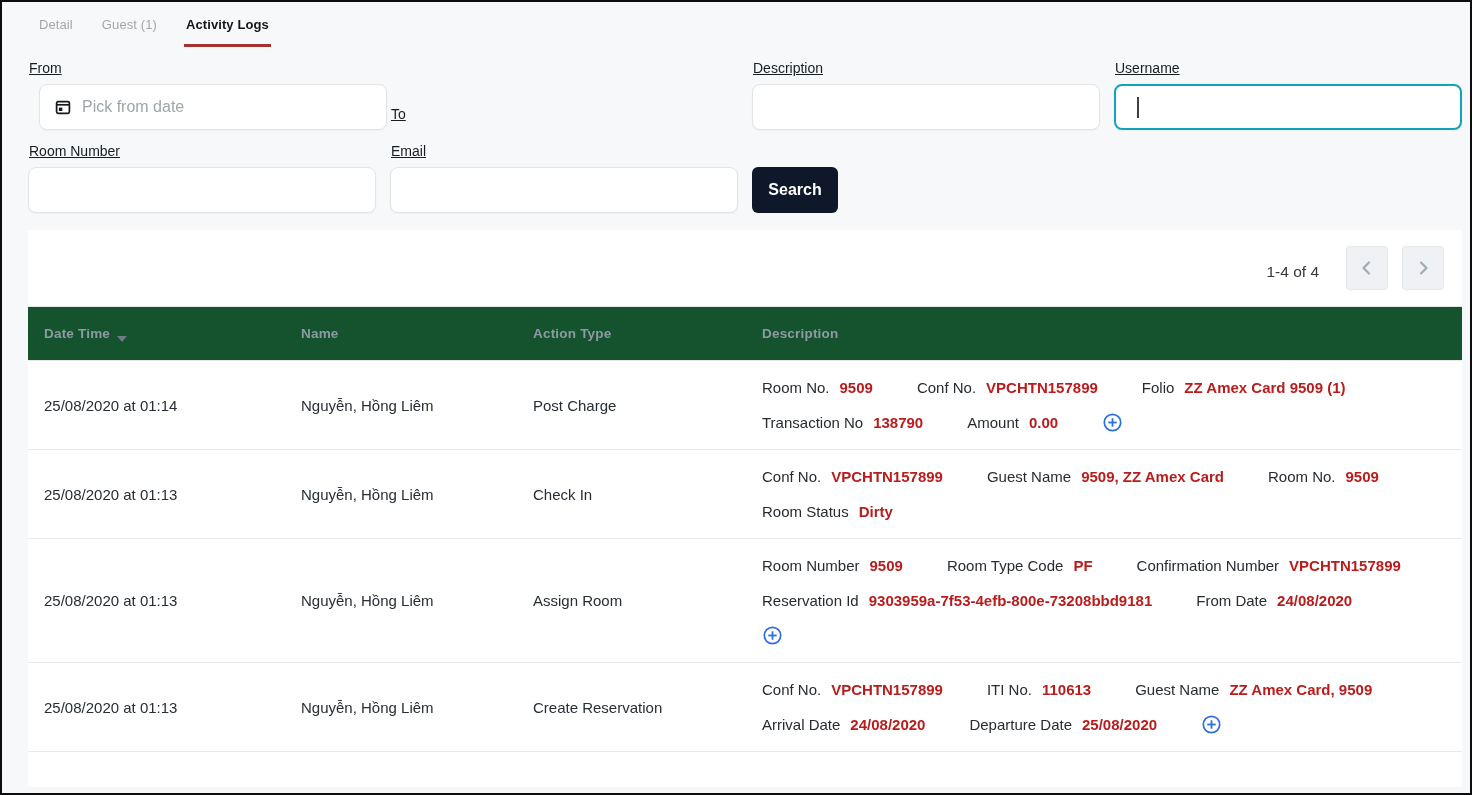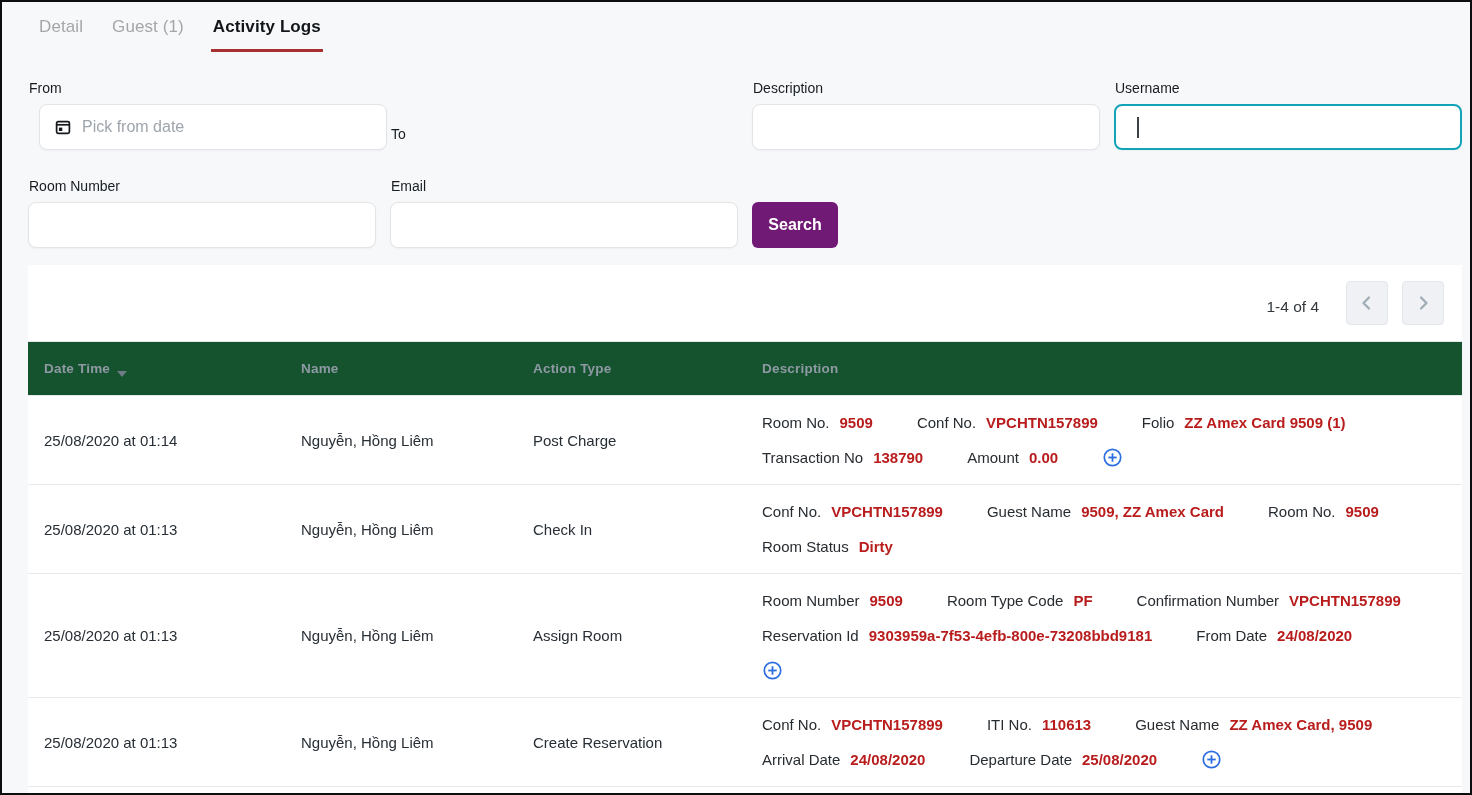--- a/index.html
+++ b/index.html
@@ -13,46 +13,46 @@
     border:2px solid #0d0d0d;
     background:#f7f8fa;
     overflow:hidden;
     position:relative;
   }
   .pad { padding-left:26px; padding-right:8px; }
 
   
   .tabbar { display:flex; gap:25px; padding:11px 0 0 35px; }
   .tab {
-    font-size:17px; color:#a5a6a9; padding:4px 2px 12px 2px;
+    font-size:13px; color:#a5a6a9; padding:4px 2px 12px 2px;
     cursor:pointer; border-bottom:3px solid transparent; letter-spacing:.1px;
   }
   .tab.active { color:#121619; font-weight:700; border-bottom-color:#a73131; }
 
   
   .frow { display:flex; gap:14px; align-items:flex-end; }
   .field { flex:1; min-width:0; }
-  .field label { display:block; font-size:14px; color:#171c21; margin:28px 0 8px 1px; font-weight:400; }
+  .field label { display:block; font-size:14px; color:#171c21; margin:13px 0 8px 1px; font-weight:400;text-decoration:underline; }
   .inputbox {
     height:46px; width:100%; background:#fff;
     border:1px solid #e3e4e6; border-radius:8px;
     box-shadow:0 1px 2px rgba(20,30,40,.04);
     display:flex; align-items:center; gap:11px; padding:0 15px;
     font-size:16px; color:#9ea5ac; cursor:text;
   }
   .inputbox.picker { cursor:pointer;margin-left:11px; }
   input.inputbox { color:#22262a; outline:none; }
   .inputwrap { position:relative; }
   .inputwrap.focused .inputbox { border:2px solid #13a3b8; }
   .caret { position:absolute; left:23px; top:13px; width:1.5px; height:21px; background:#3c4247; }
   .cal-icon { display:flex; align-items:center; }
   .search-slot { flex:1; display:flex; align-items:flex-end; }
   .search-btn {
     width:86px; height:46px; border:none; border-radius:6px;
-    background:#701a75; color:#fff; font-weight:700; font-size:16px;
+    background:#0f172a; color:#fff; font-weight:700; font-size:16px;
     font-family:"Liberation Sans",sans-serif; cursor:pointer;
   }
   .flex-spacer { flex:1; }
 
   
   .card { margin-top:17px; background:#fff; height:557px; }
   .pager {
     height:77px; display:flex; align-items:center; justify-content:flex-end;
     padding-right:18px; gap:14px; border-bottom:1px solid #e3e6e9;
   }

